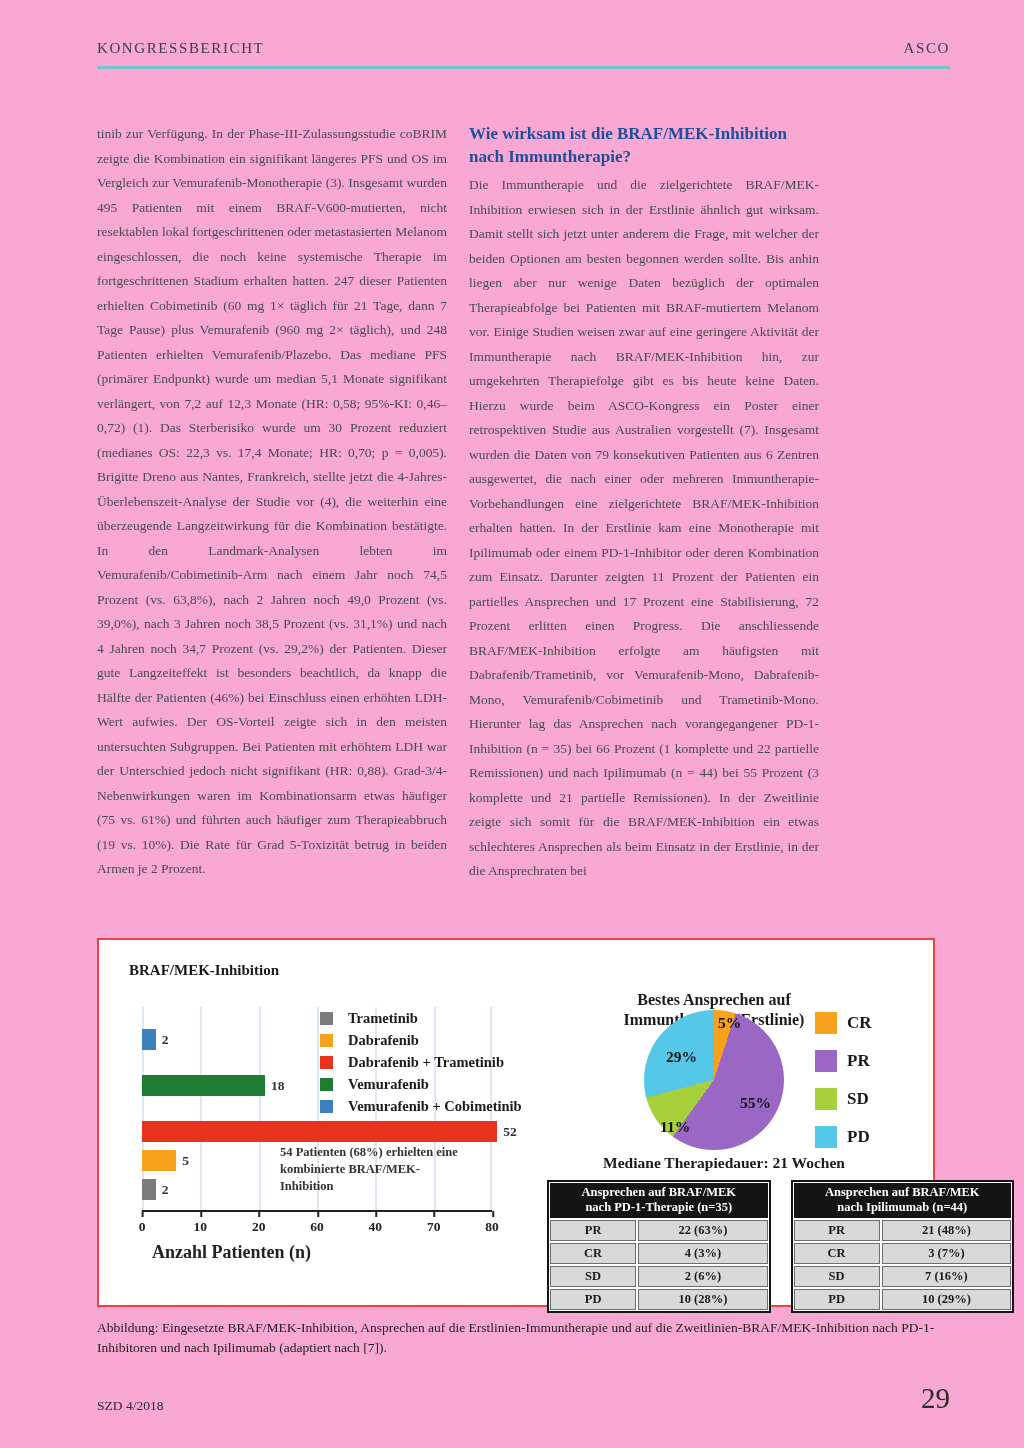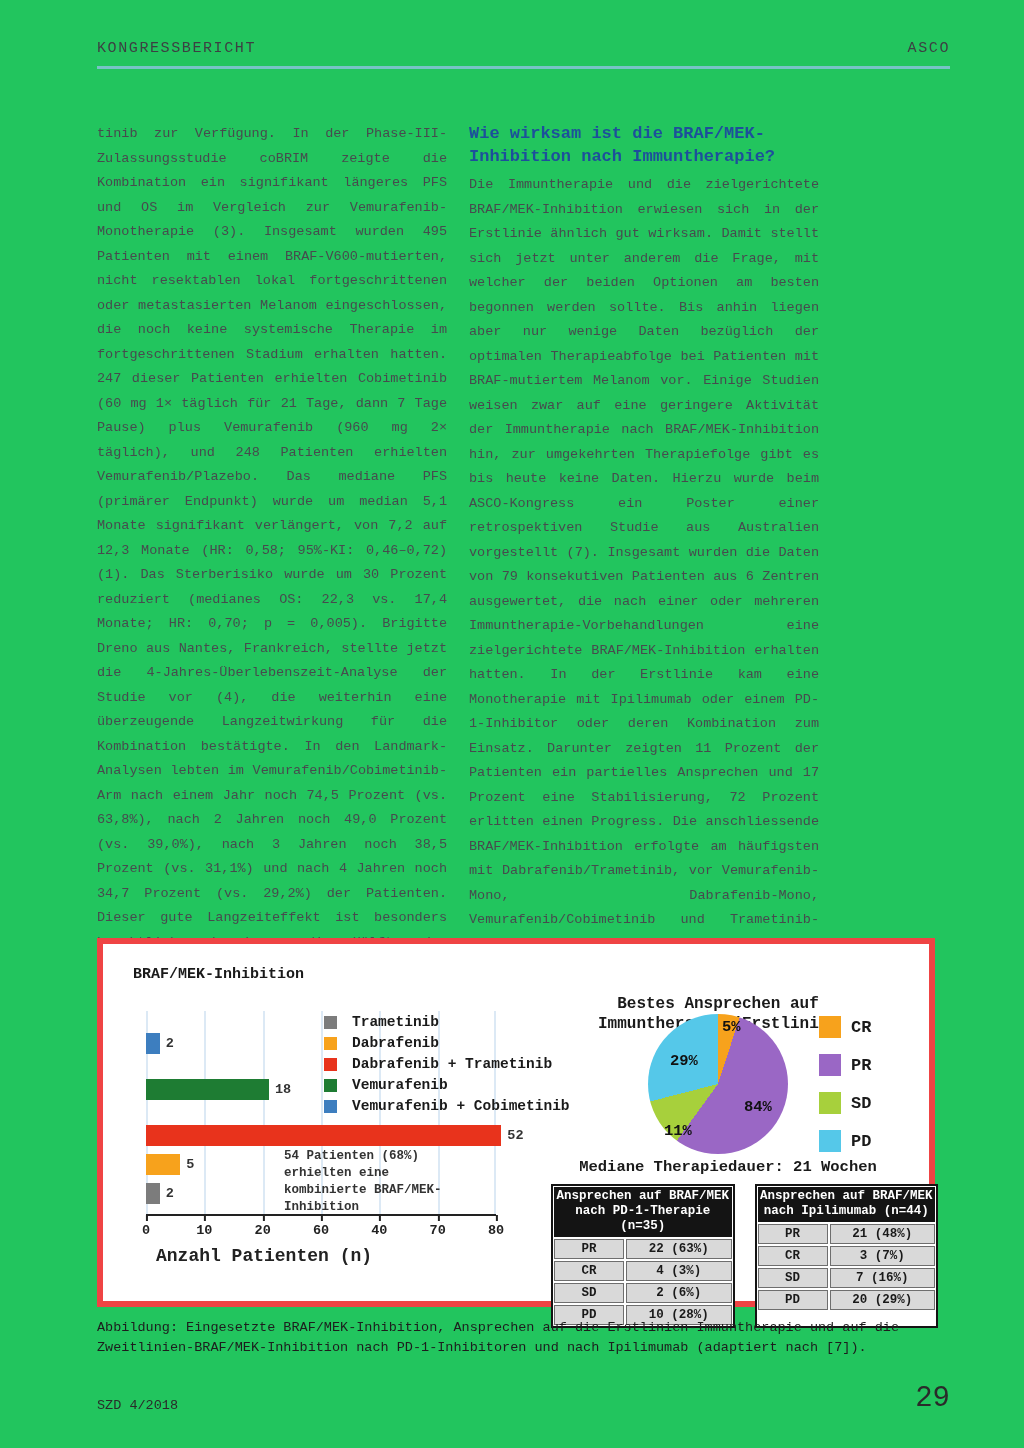--- a/index.html
+++ b/index.html
@@ -1,22 +1,22 @@
 <!DOCTYPE html>
 <html lang="de"><head>
 <meta charset="utf-8">
 <style>
   * { margin: 0; padding: 0; box-sizing: border-box; }
   html, body { background: #ffffff; }
   .page {
     position: relative;
     width: 1024px;
     height: 1448px;
-    background: #22c55e;
-    font-family: Liberation Mono, monospace;
+    background: #f9a8d4;
+    font-family: Liberation Serif, serif;
     color: #474b4e;
     overflow: hidden;
   }
   
   .runhead {
     position: absolute;
     left: 97px; top: 40px;
     width: 853px;
     display: flex;
     justify-content: space-between;
@@ -50,21 +50,21 @@
     line-height: 23px;
     font-weight: bold;
     color: #1d4f9b;
     margin-bottom: 5px;
   }
   
   .fig-panel {
     position: absolute;
     left: 97px; top: 938px;
     width: 838px; height: 369px;
-    border: 6px solid #ef4444;
+    border: 2px solid #ef4444;
     background: #ffffff;
   }
   .fig-abs { position: absolute; }
   .bar-title {
     left: 30px; top: 22px;
     font-size: 15px; font-weight: bold; color: #1a1a1a;
   }
   .plot {
     left: 43px; top: 67px;
     width: 350px; height: 205px;
@@ -128,21 +128,21 @@
   }
   .pie-legend .li { display: flex; align-items: center; gap: 10px; }
   .pie-legend .sw { width: 22px; height: 22px; }
   .pie-legend .lt { font-size: 17px; font-weight: bold; color: #1a1a1a; }
   .pie-note {
     left: 429px; top: 214px; width: 392px;
     text-align: center;
     font-size: 15.5px; font-weight: bold; color: #1a1a1a;
   }
   .tables {
-    left: 448px; top: 240px; width: 387px;
+    left: 448px; top: 240px; width: 467px;
     display: flex; gap: 20px; justify-content: flex-end;
   }
   .rtable {
     flex: 1;
     border: 2px solid #141414;
     background: #ffffff;
     padding: 1px;
   }
   .rtable .thead {
     background: #141414; color: #ffffff;
@@ -268,21 +268,21 @@
     </div>
     <div class="fig-abs xlabel">Anzahl Patienten (n)</div>
 
     <div class="fig-abs pie-title">
       <div>Bestes Ansprechen auf</div>
       <div>Immuntherapie (Erstlinie)</div>
     </div>
 
     <div class="fig-abs pie" style="background: conic-gradient(rgb(247, 162, 28) 0%, rgb(247, 162, 28) 5%, rgb(154, 103, 197) 5%, rgb(154, 103, 197) 60%, rgb(167, 208, 60) 60%, rgb(167, 208, 60) 71%, rgb(85, 200, 233) 71%, rgb(85, 200, 233) 100%);">
       <span class="pie-lbl" style="left:74px; top:4px">5%</span>
-      <span class="pie-lbl" style="left:96px; top:84px">84%</span>
+      <span class="pie-lbl" style="left:96px; top:84px">55%</span>
       <span class="pie-lbl" style="left:16px; top:108px">11%</span>
       <span class="pie-lbl" style="left:22px; top:38px">29%</span>
     </div>
 
     <div class="fig-abs pie-legend">
       <div class="li">
         <span class="sw" style="background: rgb(247, 162, 28);"></span>
         <span class="lt">CR</span>
       </div>
       <div class="li">
@@ -337,21 +337,21 @@
         <div class="trow">
           <div class="tcell c0">CR</div>
           <div class="tcell c1">3 (7%)</div>
         </div>
         <div class="trow">
           <div class="tcell c0">SD</div>
           <div class="tcell c1">7 (16%)</div>
         </div>
         <div class="trow">
           <div class="tcell c0">PD</div>
-          <div class="tcell c1">20 (29%)</div>
+          <div class="tcell c1">10 (29%)</div>
         </div>
       </div>
     </div>
 
   </div>
 
   <p class="caption">Abbildung: Eingesetzte BRAF/MEK-Inhibition, Ansprechen auf die Erstlinien-Immuntherapie und auf die Zweitlinien-BRAF/MEK-Inhibition nach PD-1-Inhibitoren und nach Ipilimumab (adaptiert nach [7]).</p>
 
   <span class="foot-journal">SZD 4/2018</span>
   <span class="foot-page">29</span>

